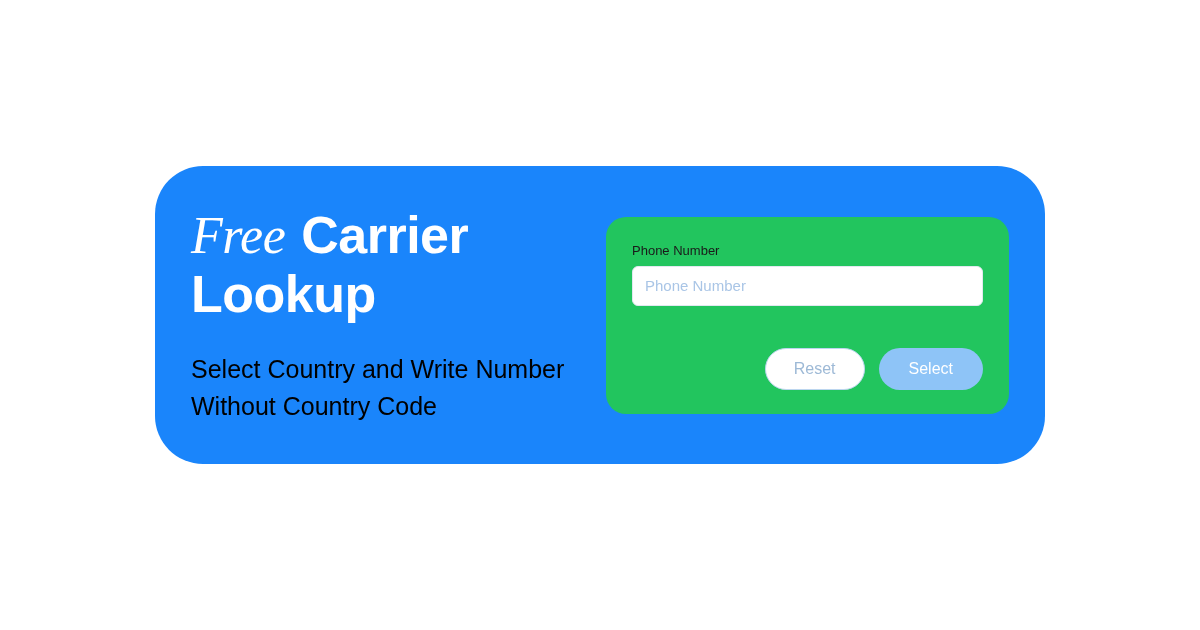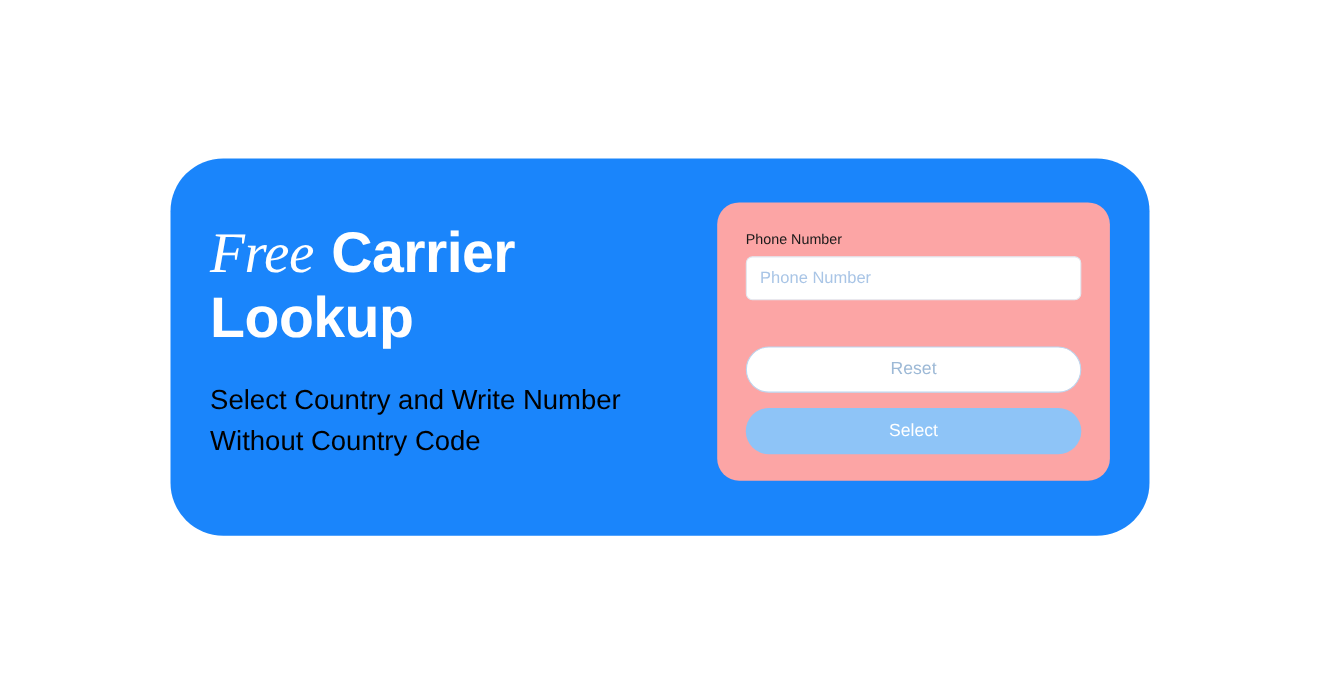--- a/index.html
+++ b/index.html
@@ -13,21 +13,21 @@
       width: 1200px;
       height: 630px;
       display: flex;
       align-items: center;
       justify-content: center;
     }
     .card {
       width: 890px;
       background: #1a85fb;
       border-radius: 48px;
-      padding: 40px 36px 50px 36px;
+      padding: 40px 36px 40px 36px;
       display: flex;
       align-items: center;
       gap: 24px;
     }
     .left {
       flex: 1;
       color: #ffffff;
     }
     .heading {
       font-size: 52px;
@@ -42,23 +42,23 @@
       font-family: Georgia, 'Times New Roman', serif;
       margin-right: 2px;
     }
     .subtitle {
       font-size: 25px;
       font-weight: 400;
       line-height: 1.45;
       color: #000000;
     }
     .form-panel {
-      background: #fca5a5;
+      background: #22c55e;
       border-radius: 20px;
-      width: 357px;
+      width: 403px;
       padding: 26px 26px 24px 26px;
       flex-shrink: 0;
     }
     .field-label {
       font-size: 13px;
       color: #1a1a1a;
       margin-bottom: 8px;
       display: block;
     }
     .field-input {
@@ -72,21 +72,20 @@
       outline: none;
     }
     .field-input::placeholder {
       color: #a9c5e6;
     }
     .button-row {
       display: flex;
       justify-content: flex-end;
       gap: 14px;
       margin-top: 42px;
-      flex-direction: column;
     }
     .btn {
       height: 42px;
       border-radius: 999px;
       font-size: 16px;
       cursor: pointer;
       padding: 0 28px;
       font-family: inherit;
     }
     .btn-reset {

